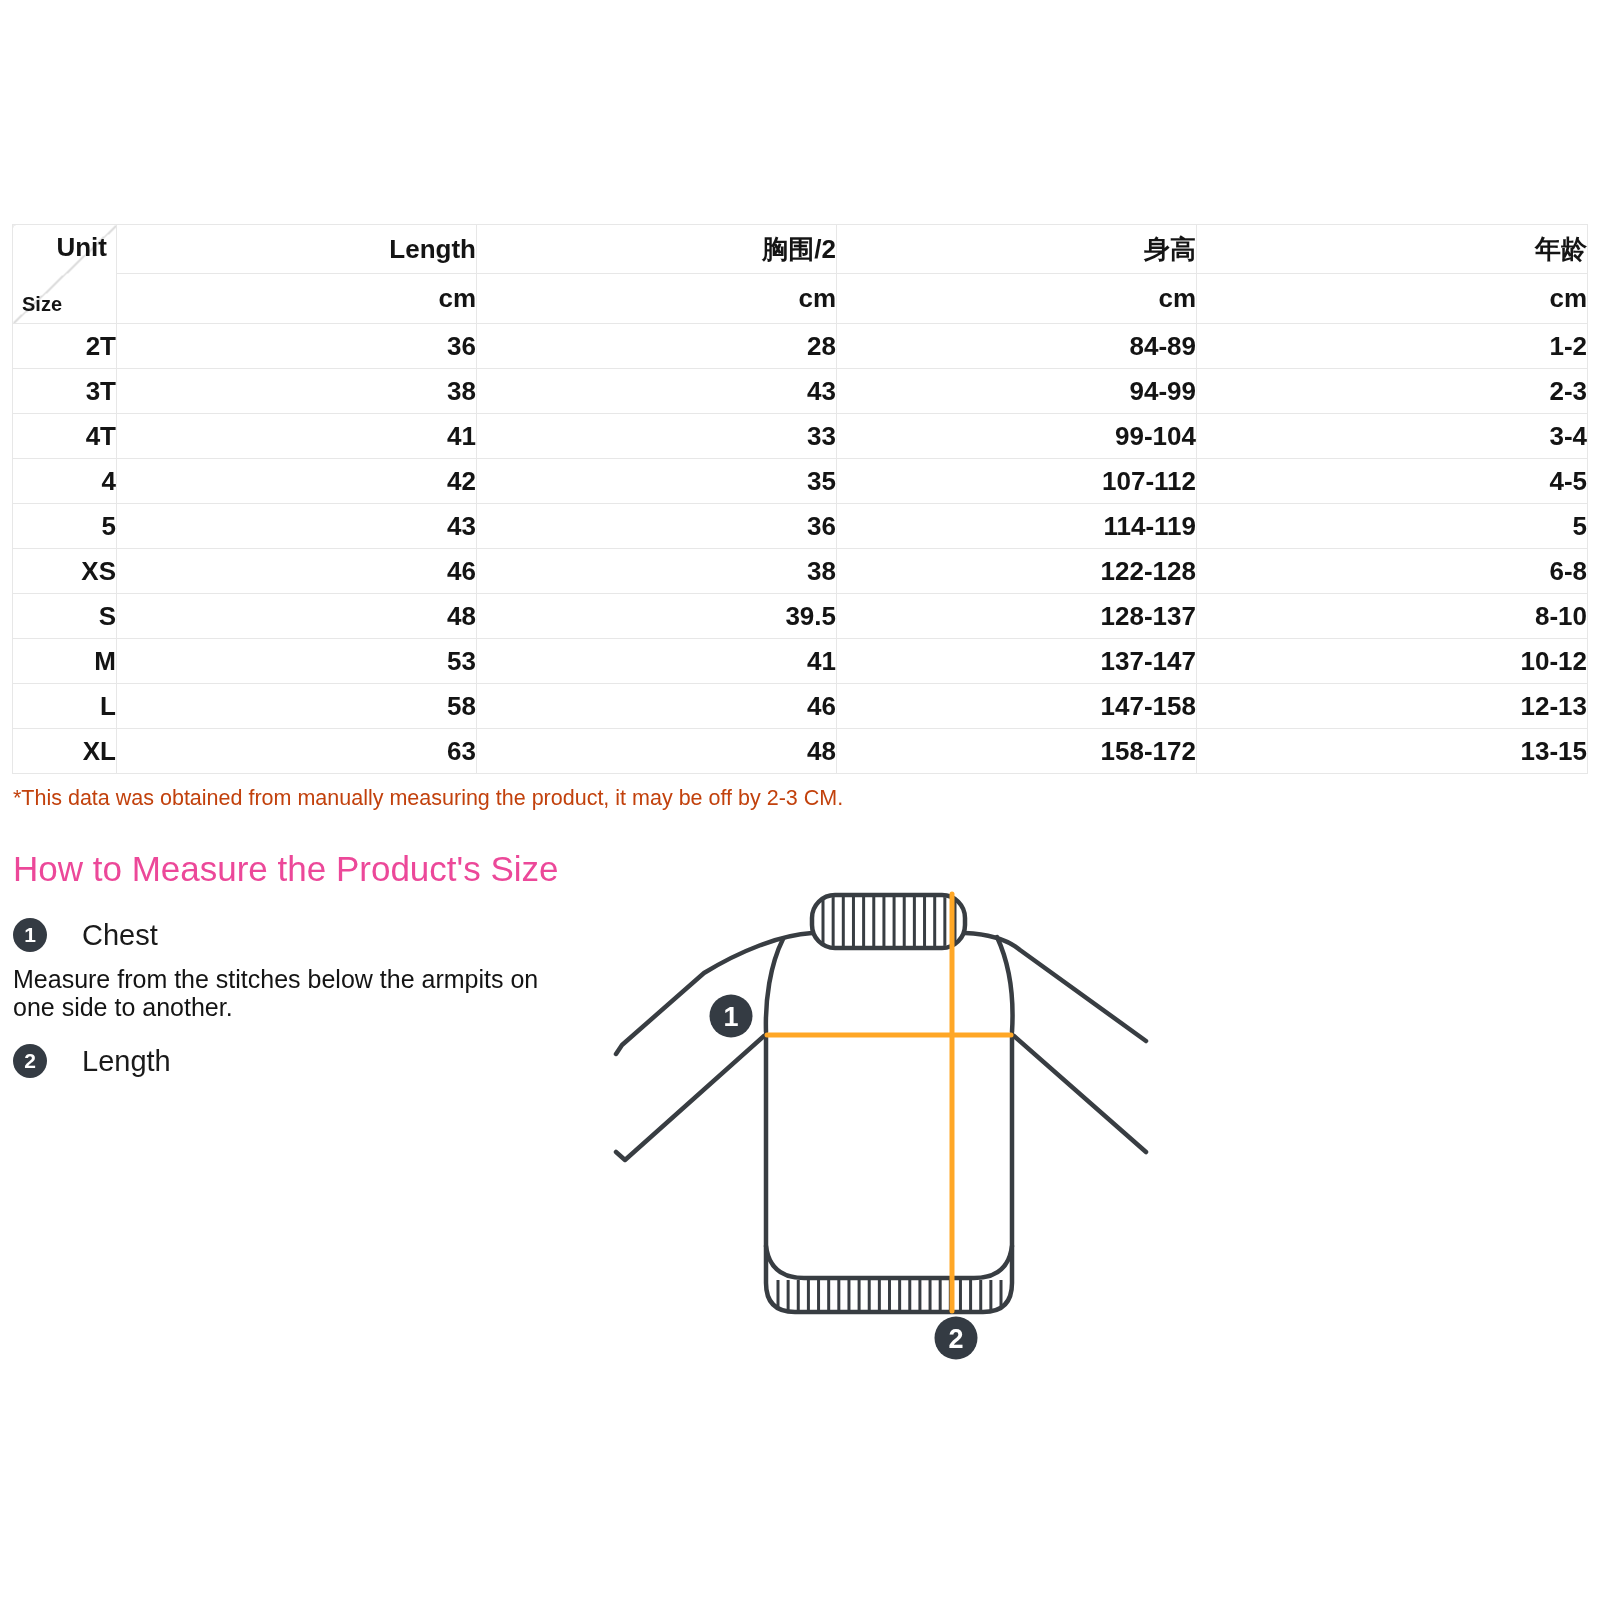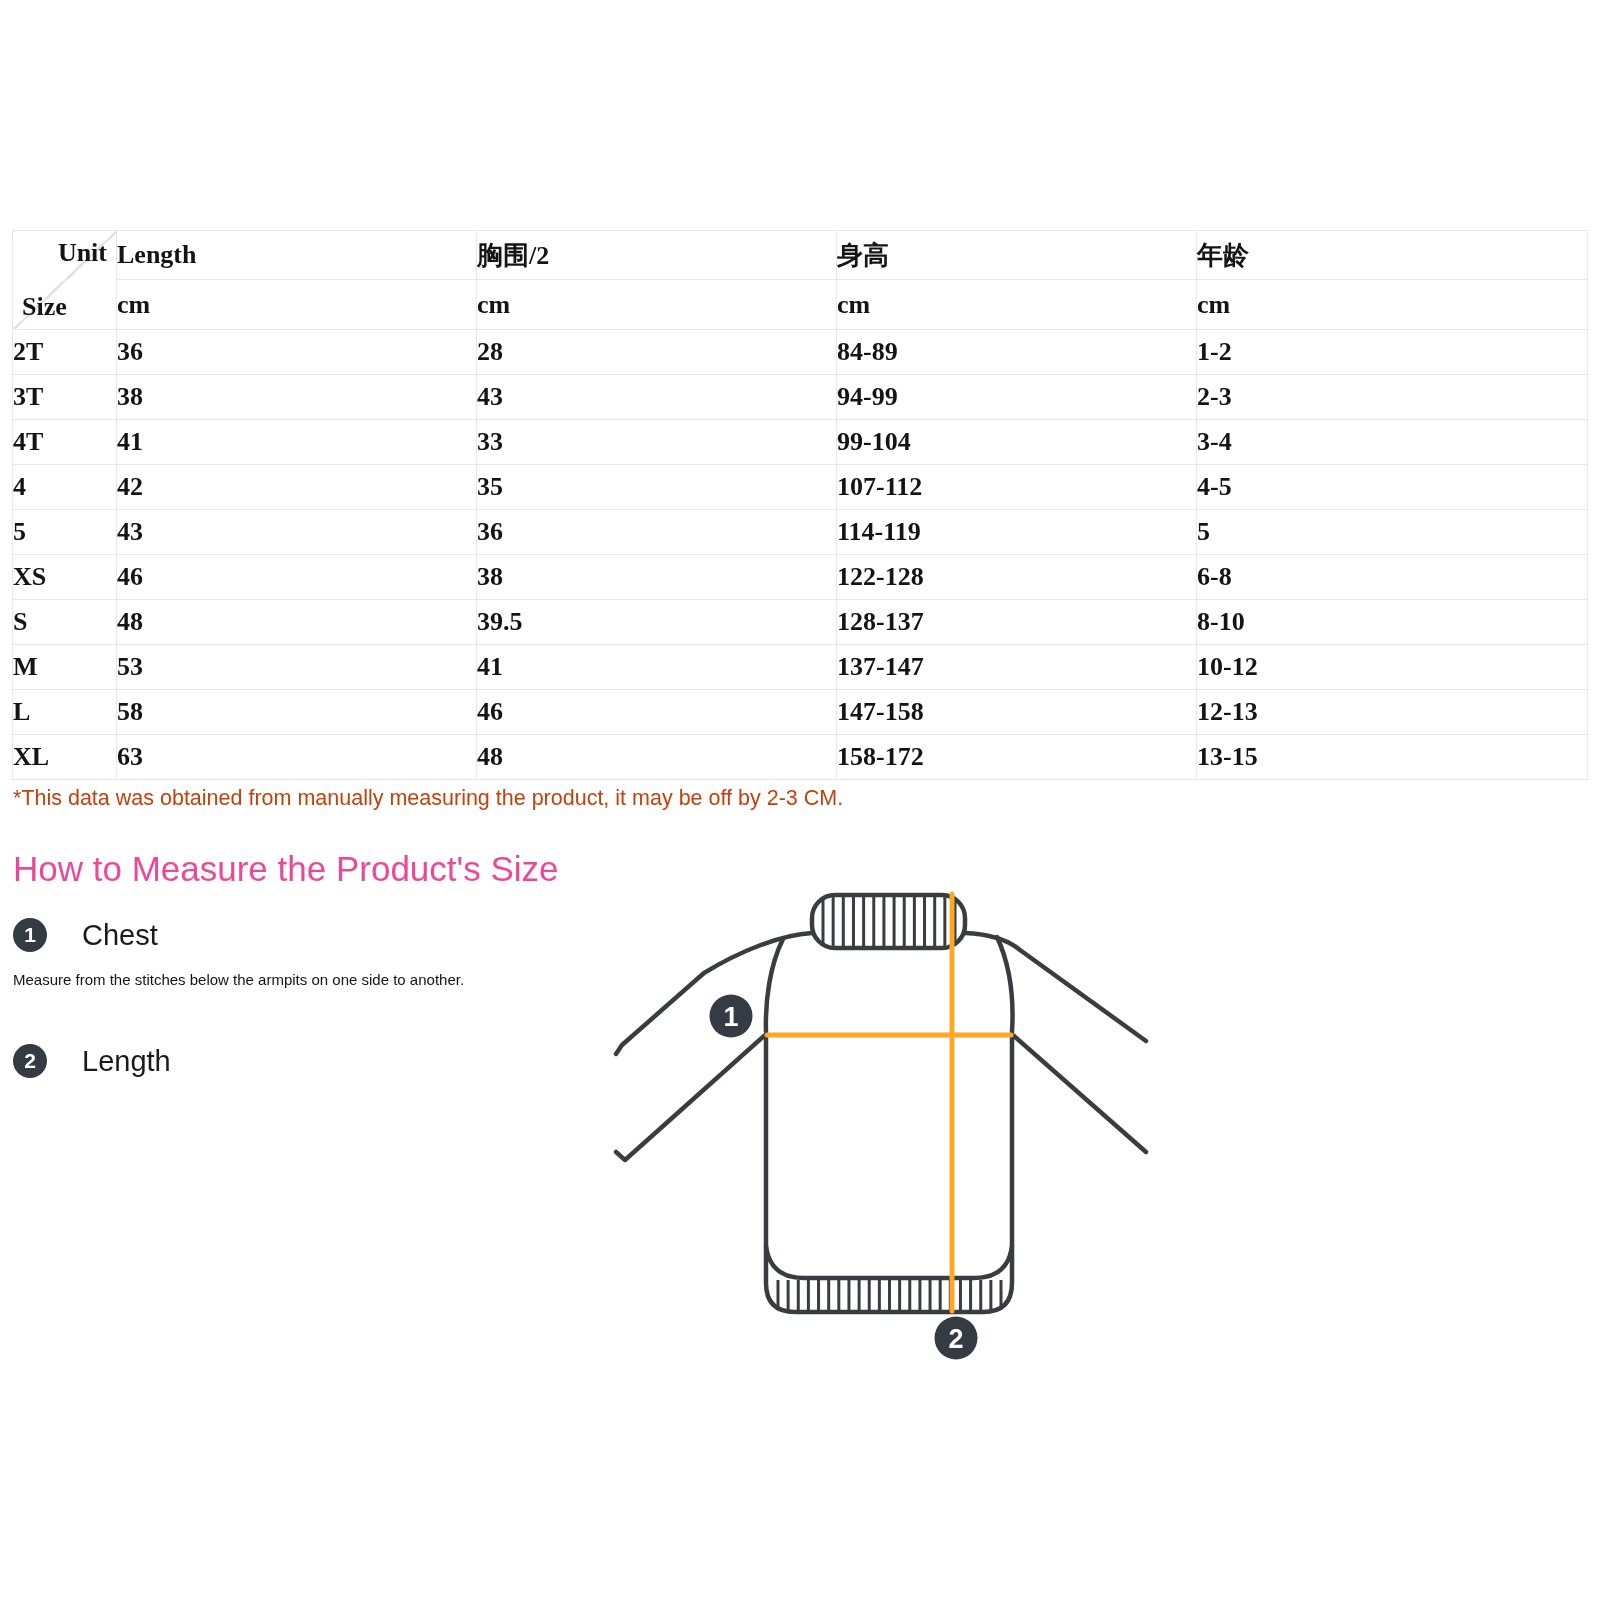--- a/index.html
+++ b/index.html
@@ -10,51 +10,51 @@
     --ink:#161616;
   }
   html,body{margin:0;padding:0;background:#fff;}
   .page{
     position:relative;width:1600px;height:1600px;background:#fff;overflow:hidden;
     font-family:"Liberation Sans",sans-serif;color:var(--ink);
   }
 
   
   .size-table{
-    position:absolute;left:12px;top:230px;width:1575px;
+    position:absolute;left:12px;top:224px;width:1575px;
     border-collapse:collapse;table-layout:fixed;
-    text-align:left;font-weight:bold;font-size:26px;color:#141414;font-family:Liberation Serif, serif;
+    text-align:right;font-weight:bold;font-size:26px;color:#141414;
   }
   .size-table th,.size-table td{border:1px solid var(--border);padding:0;font-weight:bold;}
   .size-table thead tr.hdr-top{height:49px;}
   .size-table thead tr.hdr-unit{height:50px;}
   .size-table tbody tr{height:45px;}
   .corner-cell{
     position:relative;
     background-image:linear-gradient(to bottom right,
       transparent calc(50% - 1px), #dcdcdc calc(50% - 1px),
       #dcdcdc calc(50% + 1px), transparent calc(50% + 1px));
   }
   .corner-top{position:absolute;top:7px;right:9px;font-size:26px;}
-  .corner-bottom{position:absolute;bottom:7px;left:9px;font-size:26px;}
+  .corner-bottom{position:absolute;bottom:7px;left:9px;font-size:20px;}
 
   .note{position:absolute;left:13px;top:786px;font-size:21.5px;font-weight:normal;color:#c2410c;}
 
   
   .guide-heading{position:absolute;left:13px;top:849px;font-size:35px;font-weight:normal;color:#ec4899;}
   .guide-item{position:absolute;left:13px;display:flex;align-items:center;gap:15px;}
   .guide-item.item-1{top:918px;}
   .guide-item.item-2{top:1044px;}
   .num-badge{
     width:34px;height:34px;border-radius:50%;background:var(--badge);color:#fff;
     font-size:21px;font-weight:bold;display:flex;align-items:center;justify-content:center;
     flex:0 0 34px;
   }
   .item-title{font-size:29px;color:#1a1a1a;margin-left:20px;}
-  .guide-desc{position:absolute;left:13px;width:558px;font-size:15px;line-height:27.5px;color:#141414;}
+  .guide-desc{position:absolute;left:13px;width:558px;font-size:25px;line-height:27.5px;color:#141414;}
   .guide-desc.desc-1{top:966px;}
   .guide-desc.desc-2{top:1092px;}
 
   
   .sweater{position:absolute;left:560px;top:860px;}
   .outline{fill:none;stroke:var(--line);stroke-width:4.5;stroke-linecap:round;stroke-linejoin:round;}
   .filled{fill:#fff;}
   .rib{stroke:var(--line);stroke-width:3;}
   .accent-line{stroke:var(--accent);stroke-width:5;stroke-linecap:round;fill:none;}
   .badge-circle{fill:var(--badge);stroke:none;}

